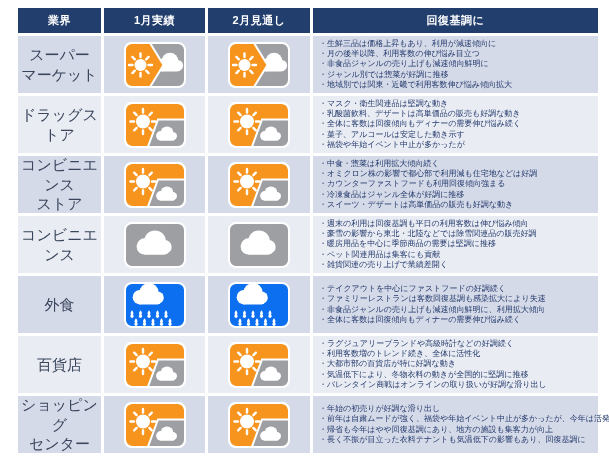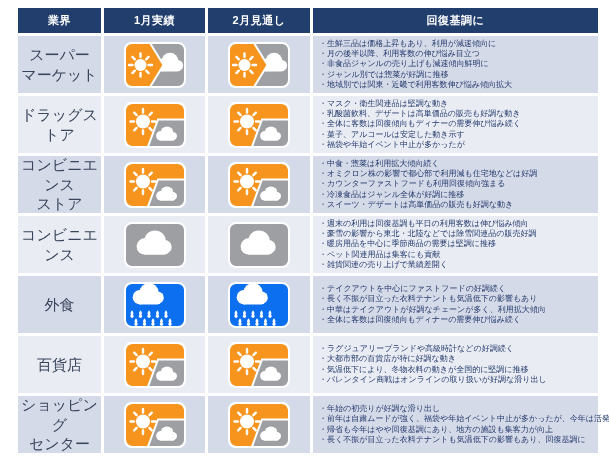--- a/index.html
+++ b/index.html
@@ -321,22 +321,22 @@
           <path transform="translate(12,39)" fill="#fff" d="M0,-2.8 C1.8,-0.5 1.7,0.9 0.95,1.8 A1.7,1.7 0 1 1 -0.95,1.8 C-1.7,0.9 -1.8,-0.5 0,-2.8 Z"></path>
           <path transform="translate(20.5,39)" fill="#fff" d="M0,-2.8 C1.8,-0.5 1.7,0.9 0.95,1.8 A1.7,1.7 0 1 1 -0.95,1.8 C-1.7,0.9 -1.8,-0.5 0,-2.8 Z"></path>
           <path transform="translate(29,39)" fill="#fff" d="M0,-2.8 C1.8,-0.5 1.7,0.9 0.95,1.8 A1.7,1.7 0 1 1 -0.95,1.8 C-1.7,0.9 -1.8,-0.5 0,-2.8 Z"></path>
           <path transform="translate(37.5,39)" fill="#fff" d="M0,-2.8 C1.8,-0.5 1.7,0.9 0.95,1.8 A1.7,1.7 0 1 1 -0.95,1.8 C-1.7,0.9 -1.8,-0.5 0,-2.8 Z"></path>
           <path transform="translate(46,39)" fill="#fff" d="M0,-2.8 C1.8,-0.5 1.7,0.9 0.95,1.8 A1.7,1.7 0 1 1 -0.95,1.8 C-1.7,0.9 -1.8,-0.5 0,-2.8 Z"></path>
         </svg>
       </span>
     </div>
     <div class="cell points row-odd">
       <div class="bullet">・テイクアウトを中心にファストフードの好調続く</div>
-      <div class="bullet">・長く不振が目立った衣料テナントも気温低下の影響もあり</div>
-      <div class="bullet">・中華はテイクアウトが好調なチェーンが多く、利用拡大傾向</div>
+      <div class="bullet">・ファミリーレストランは客数回復基調も感染拡大により失速</div>
+      <div class="bullet">・非食品ジャンルの売り上げも減速傾向鮮明に、利用拡大傾向</div>
       <div class="bullet">・全体に客数は回復傾向もディナーの需要伸び悩み続く</div>
     </div>
     <div class="cell industry row-even">百貨店</div>
     <div class="cell iconcell row-even">
       <span title="晴れ時々曇り">
         <svg width="62" height="46" viewBox="0 0 62 46" xmlns="http://www.w3.org/2000/svg">
           <defs>
             <clipPath id="rr62">
               <rect x="1" y="1" width="60" height="44" rx="7"></rect>
             </clipPath>
@@ -390,20 +390,21 @@
           <line x1="12.6" y1="25.9" x2="10.2" y2="28.3" stroke="#fff" stroke-width="2.4" stroke-linecap="round"></line>
           <line x1="10.0" y1="19.5" x2="6.5" y2="19.5" stroke="#fff" stroke-width="2.4" stroke-linecap="round"></line>
           <line x1="12.6" y1="13.1" x2="10.2" y2="10.7" stroke="#fff" stroke-width="2.4" stroke-linecap="round"></line>
           <line x1="19.0" y1="10.5" x2="19.0" y2="7.0" stroke="#fff" stroke-width="2.4" stroke-linecap="round"></line>
           <line x1="25.4" y1="13.1" x2="27.8" y2="10.7" stroke="#fff" stroke-width="2.4" stroke-linecap="round"></line>
         </svg>
       </span>
     </div>
     <div class="cell points row-even">
       <div class="bullet">・ラグジュアリーブランドや高級時計などの好調続く</div>
+      <div class="bullet">・利用客数増のトレンド続き、全体に活性化</div>
       <div class="bullet">・大都市部の百貨店が特に好調な動き</div>
       <div class="bullet">・気温低下により、冬物衣料の動きが全国的に堅調に推移</div>
       <div class="bullet">・バレンタイン商戦はオンラインの取り扱いが好調な滑り出し</div>
     </div>
     <div class="cell industry row-odd">ショッピング
 センター</div>
     <div class="cell iconcell row-odd">
       <span title="晴れ時々曇り">
         <svg width="62" height="46" viewBox="0 0 62 46" xmlns="http://www.w3.org/2000/svg">
           <defs>

